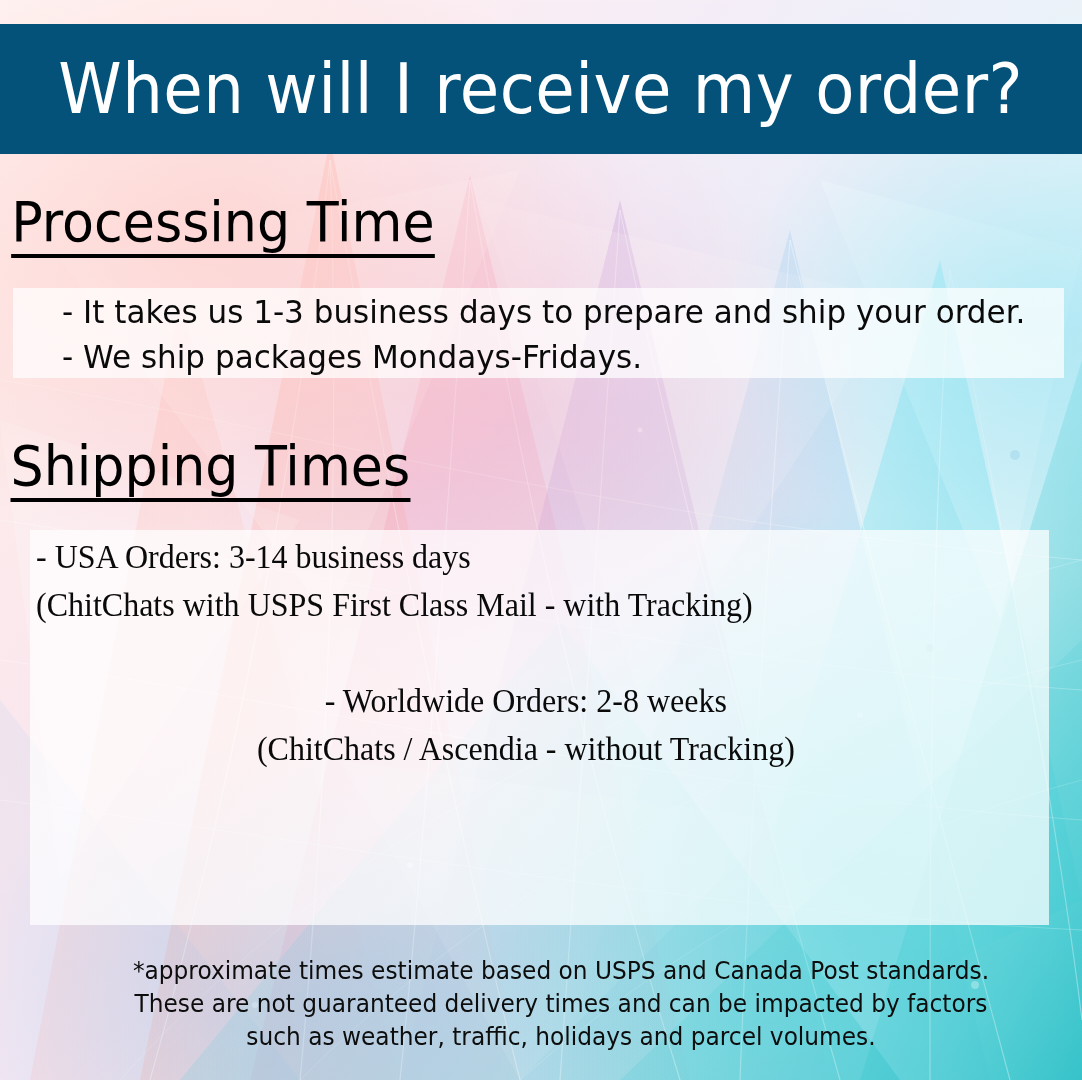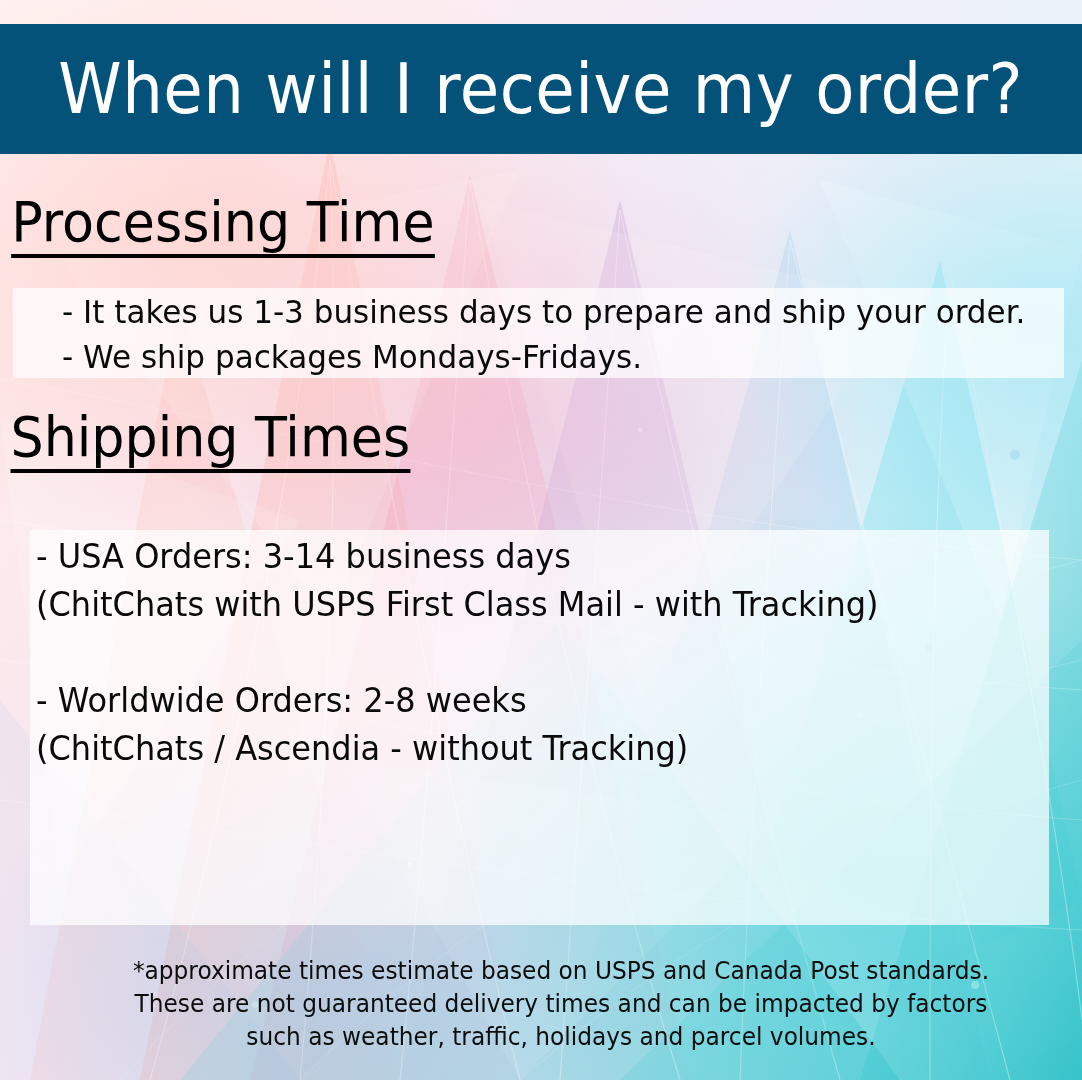--- a/index.html
+++ b/index.html
@@ -86,21 +86,21 @@
     font-size: 55px;
     line-height: 1;
   }
   .section-heading span {
     display: inline-block;
     border-bottom: 4px solid #000;
     padding-bottom: 4px;
     transform: scaleX(0.95);
   }
   #heading-processing { top: 195px; }
-  #heading-shipping   { top: 410px; }
+  #heading-shipping   { top: 439px; }
 
   
   .text-panel {
     position: absolute;
     background: rgba(255,255,255,0.72);
   }
   #panel-processing {
     left: 13px;
     top: 288px;
     width: 1051px;
@@ -130,22 +130,22 @@
   }
   #block-processing .line { white-space: nowrap; transform: scaleX(0.97); transform-origin: left center; }
 
   #block-shipping {
     left: 36px;
     top: 533px;
     width: 1010px;
     font-size: 33px;
     line-height: 48px;
   }
-  #block-shipping .ship-group { margin-bottom: 48px; }
-  #block-shipping .ship-group:last-child { margin-bottom: 0; }
+  #block-shipping .ship-group { margin-bottom: 48px; font-family: Liberation Serif, serif; }
+  #block-shipping .ship-group:last-child { margin-bottom: 0; text-align: center; }
   #block-shipping .line { white-space: nowrap; transform: scaleX(0.97); transform-origin: left center; }
   .indent-0 { padding-left: 0px; }
 
   
   #footer-note {
     position: absolute;
     left: 0;
     top: 955px;
     width: 1082px;
     text-align: center;

